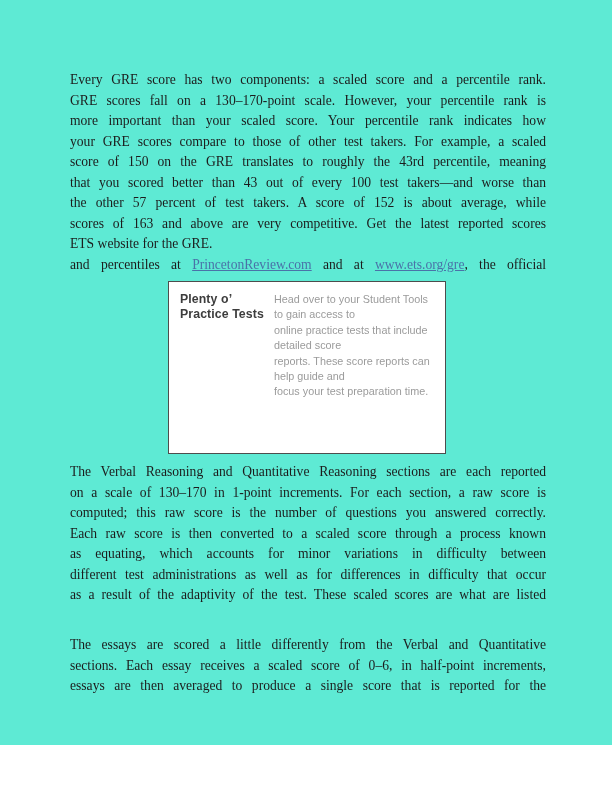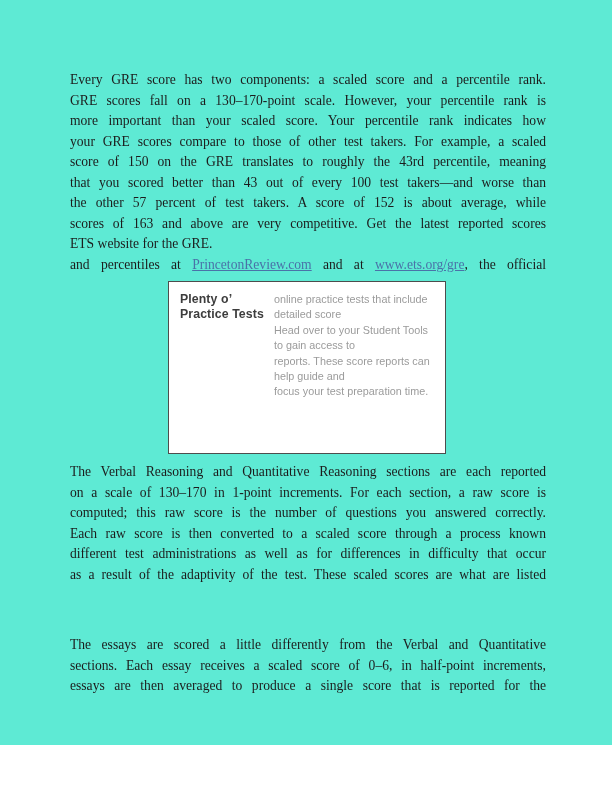--- a/index.html
+++ b/index.html
@@ -60,33 +60,34 @@
         <div class="line">the other 57 percent of test takers. A score of 152 is about average, while</div>
         <div class="line">scores of 163 and above are very competitive. Get the latest reported scores</div>
       </div>
     <div class="line last">ETS website for the GRE.</div>
     <div class="line"><span>and percentiles at </span><a class="doc-link">PrincetonReview.com</a><span> and at </span><a class="doc-link">www.ets.org/gre</a><span>, the official</span></div>
   </div>
 
   <div id="callout">
     <div class="callout-title">Plenty o’ Practice Tests</div>
     <div class="callout-body">
+        <div class="line">Head over to your Student Tools to gain access to</div>
         <div class="line">online practice tests that include detailed score</div>
-        <div class="line">Head over to your Student Tools to gain access to</div>
         <div class="line">reports. These score reports can help guide and</div>
         <div class="line">focus your test preparation time.</div>
       </div>
   </div>
 
   <div class="para" style="top:462px;">
     <div>
         <div class="line">The Verbal Reasoning and Quantitative Reasoning sections are each reported</div>
         <div class="line">on a scale of 130–170 in 1-point increments. For each section, a raw score is</div>
         <div class="line">computed; this raw score is the number of questions you answered correctly.</div>
         <div class="line">Each raw score is then converted to a scaled score through a process known</div>
+        <div class="line">as equating, which accounts for minor variations in difficulty between</div>
         <div class="line">different test administrations as well as for differences in difficulty that occur</div>
         <div class="line">as a result of the adaptivity of the test. These scaled scores are what are listed</div>
       </div>
   </div>
 
   <div class="para" style="top:635px;">
     <div>
         <div class="line">The essays are scored a little differently from the Verbal and Quantitative</div>
         <div class="line">sections. Each essay receives a scaled score of 0–6, in half-point increments,</div>
         <div class="line">essays are then averaged to produce a single score that is reported for the</div>

